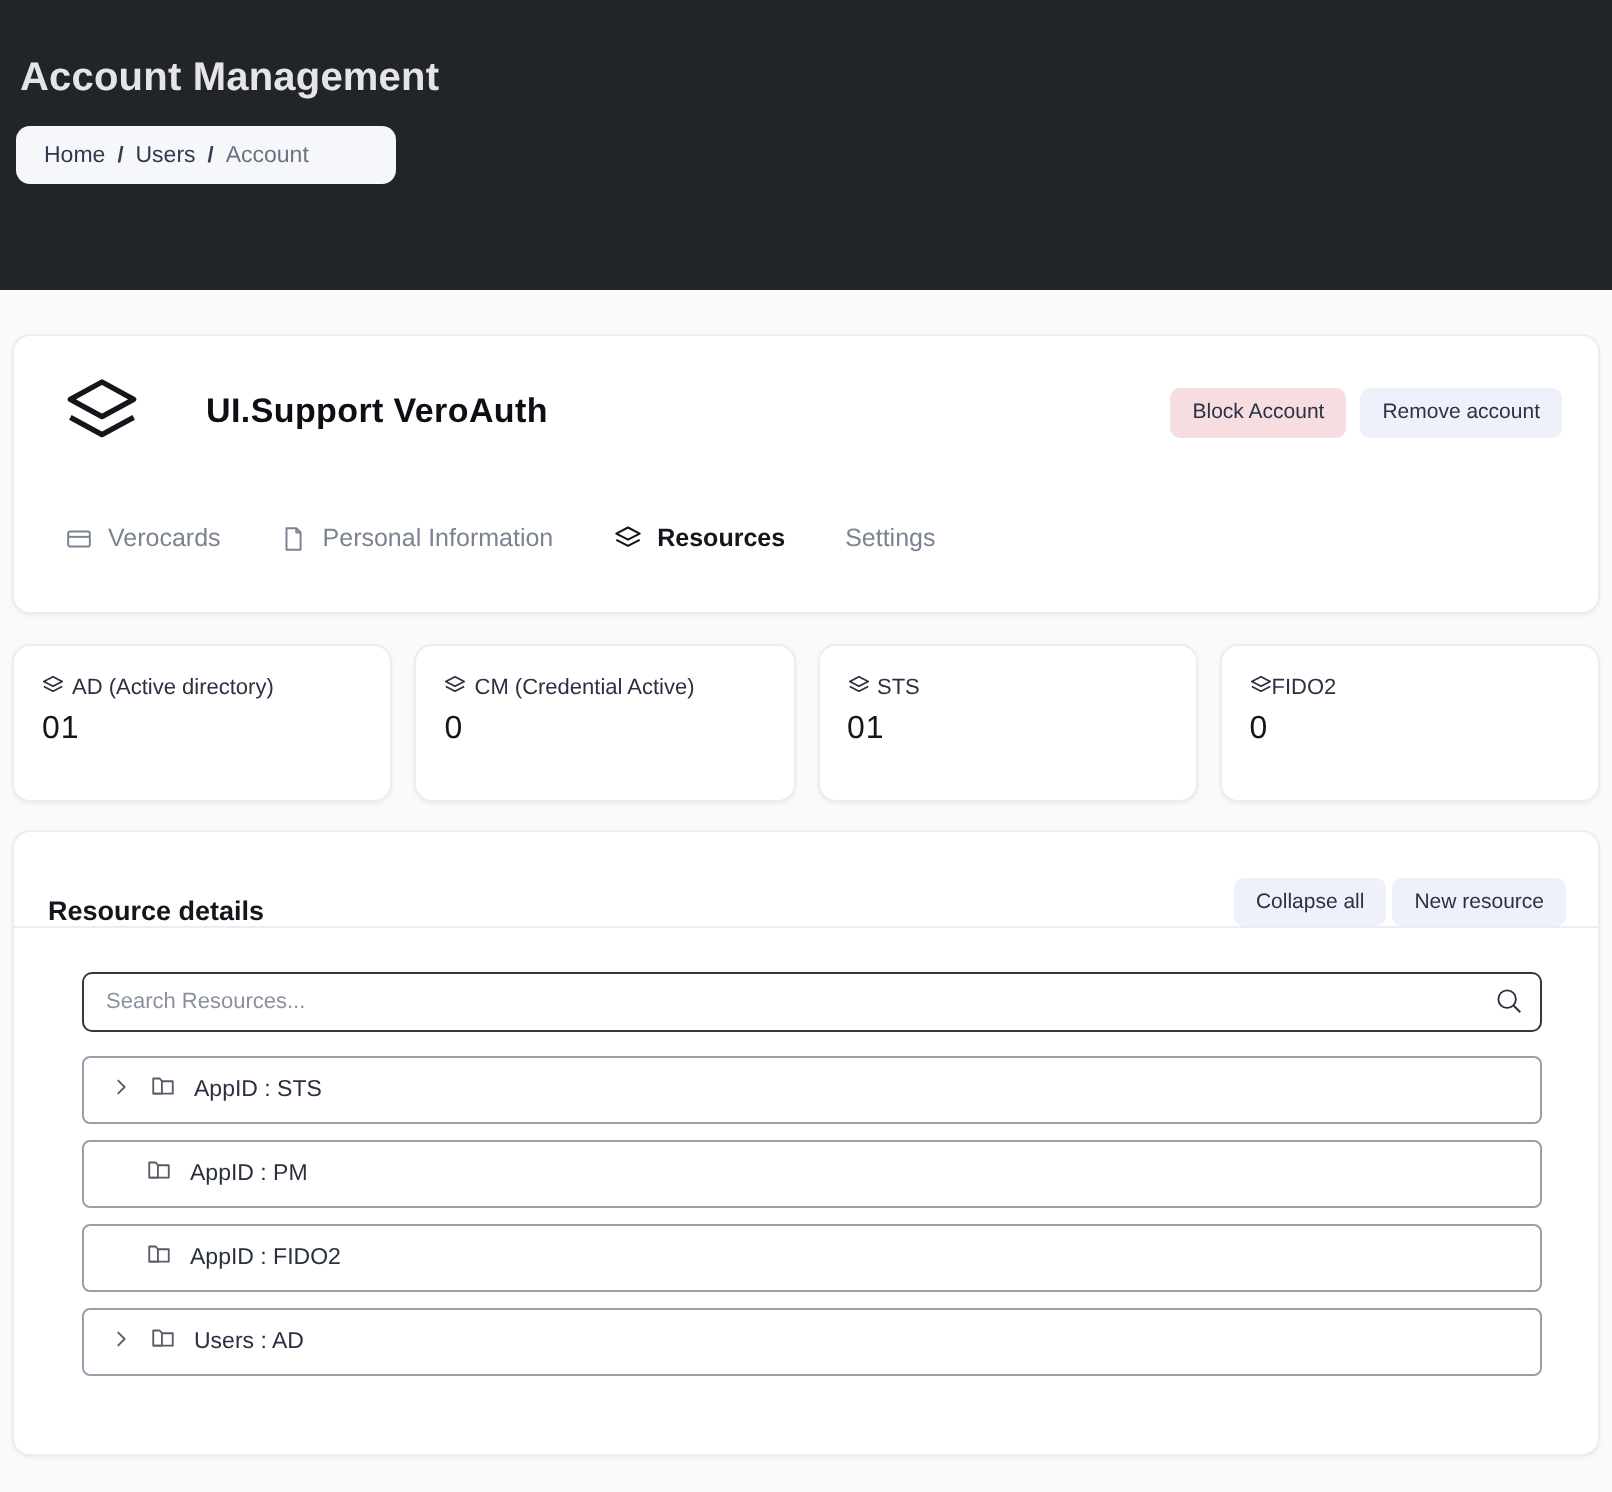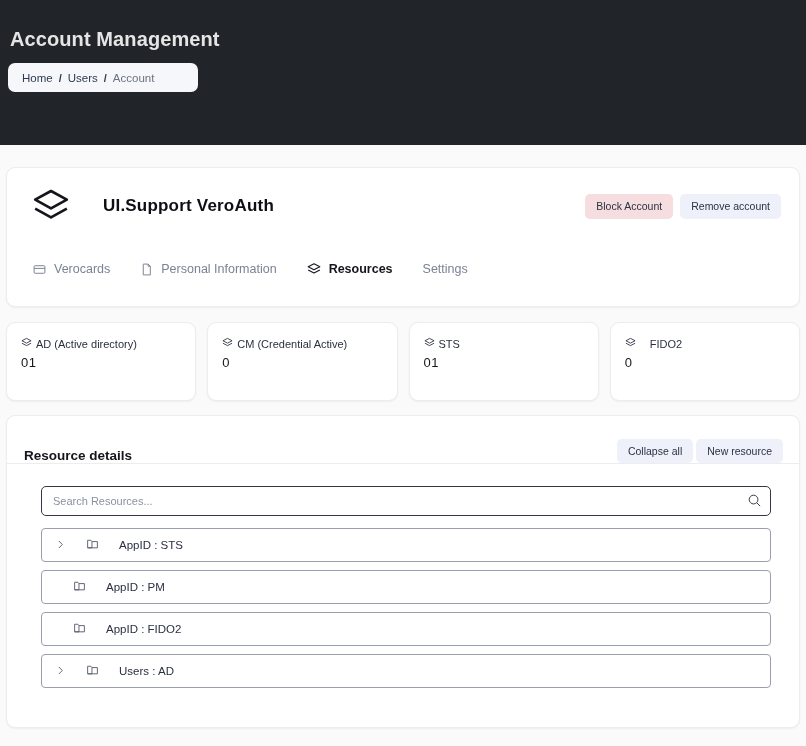--- a/index.html
+++ b/index.html
@@ -117,21 +117,21 @@
     padding: 14px 14px 0 14px;
   }
   .stat-label {
     display: flex;
     align-items: center;
     gap: 4px;
     font-size: 11px;
     color: #2b3040;
   }
   .stat-value {
-    font-size: 13px;
+    font-size: 16px;
     color: #14161c;
     margin-top: 5px;
     letter-spacing: .5px;
   }
 
   
   .resources-card {
     margin-top: 14px;
     height: 313px;
     position: relative;
@@ -181,21 +181,21 @@
     top: 7px;
   }
 
   .tree-row {
     height: 34px;
     border: 1px solid #9aa0ab;
     border-radius: 4px;
     display: flex;
     align-items: center;
     padding-left: 13px;
-    gap: 20px;
+    gap: 9px;
     margin-bottom: 8px;
     background: #fff;
     cursor: pointer;
   }
   .tree-row.indented { padding-left: 31px; }
   .tree-label {
     font-size: 11.5px;
     color: #2b3040;
   }
   .chev { display: block; }
@@ -301,21 +301,21 @@
             <polygon points="12,3 22,8.2 12,13.4 2,8.2"></polygon>
               <polyline points="2,13.6 12,18.8 22,13.6"></polyline>
           </svg>
         </span>
         <span>STS</span>
       </div>
       <div class="stat-value">01</div>
     </div>
 
     <div class="card stat">
-      <div class="stat-label" style="gap:14px">
+      <div class="stat-label" style="gap:0">
         <span>
           <svg width="11" height="11" viewBox="0 0 24 24" fill="none" stroke="#2b3040" stroke-width="1.9" stroke-linejoin="round">
             <polygon points="12,3 22,8.2 12,13.4 2,8.2"></polygon>
               <polyline points="2,13.6 12,18.8 22,13.6"></polyline>
           </svg>
         </span>
         <span>FIDO2</span>
       </div>
       <div class="stat-value">0</div>
     </div>

